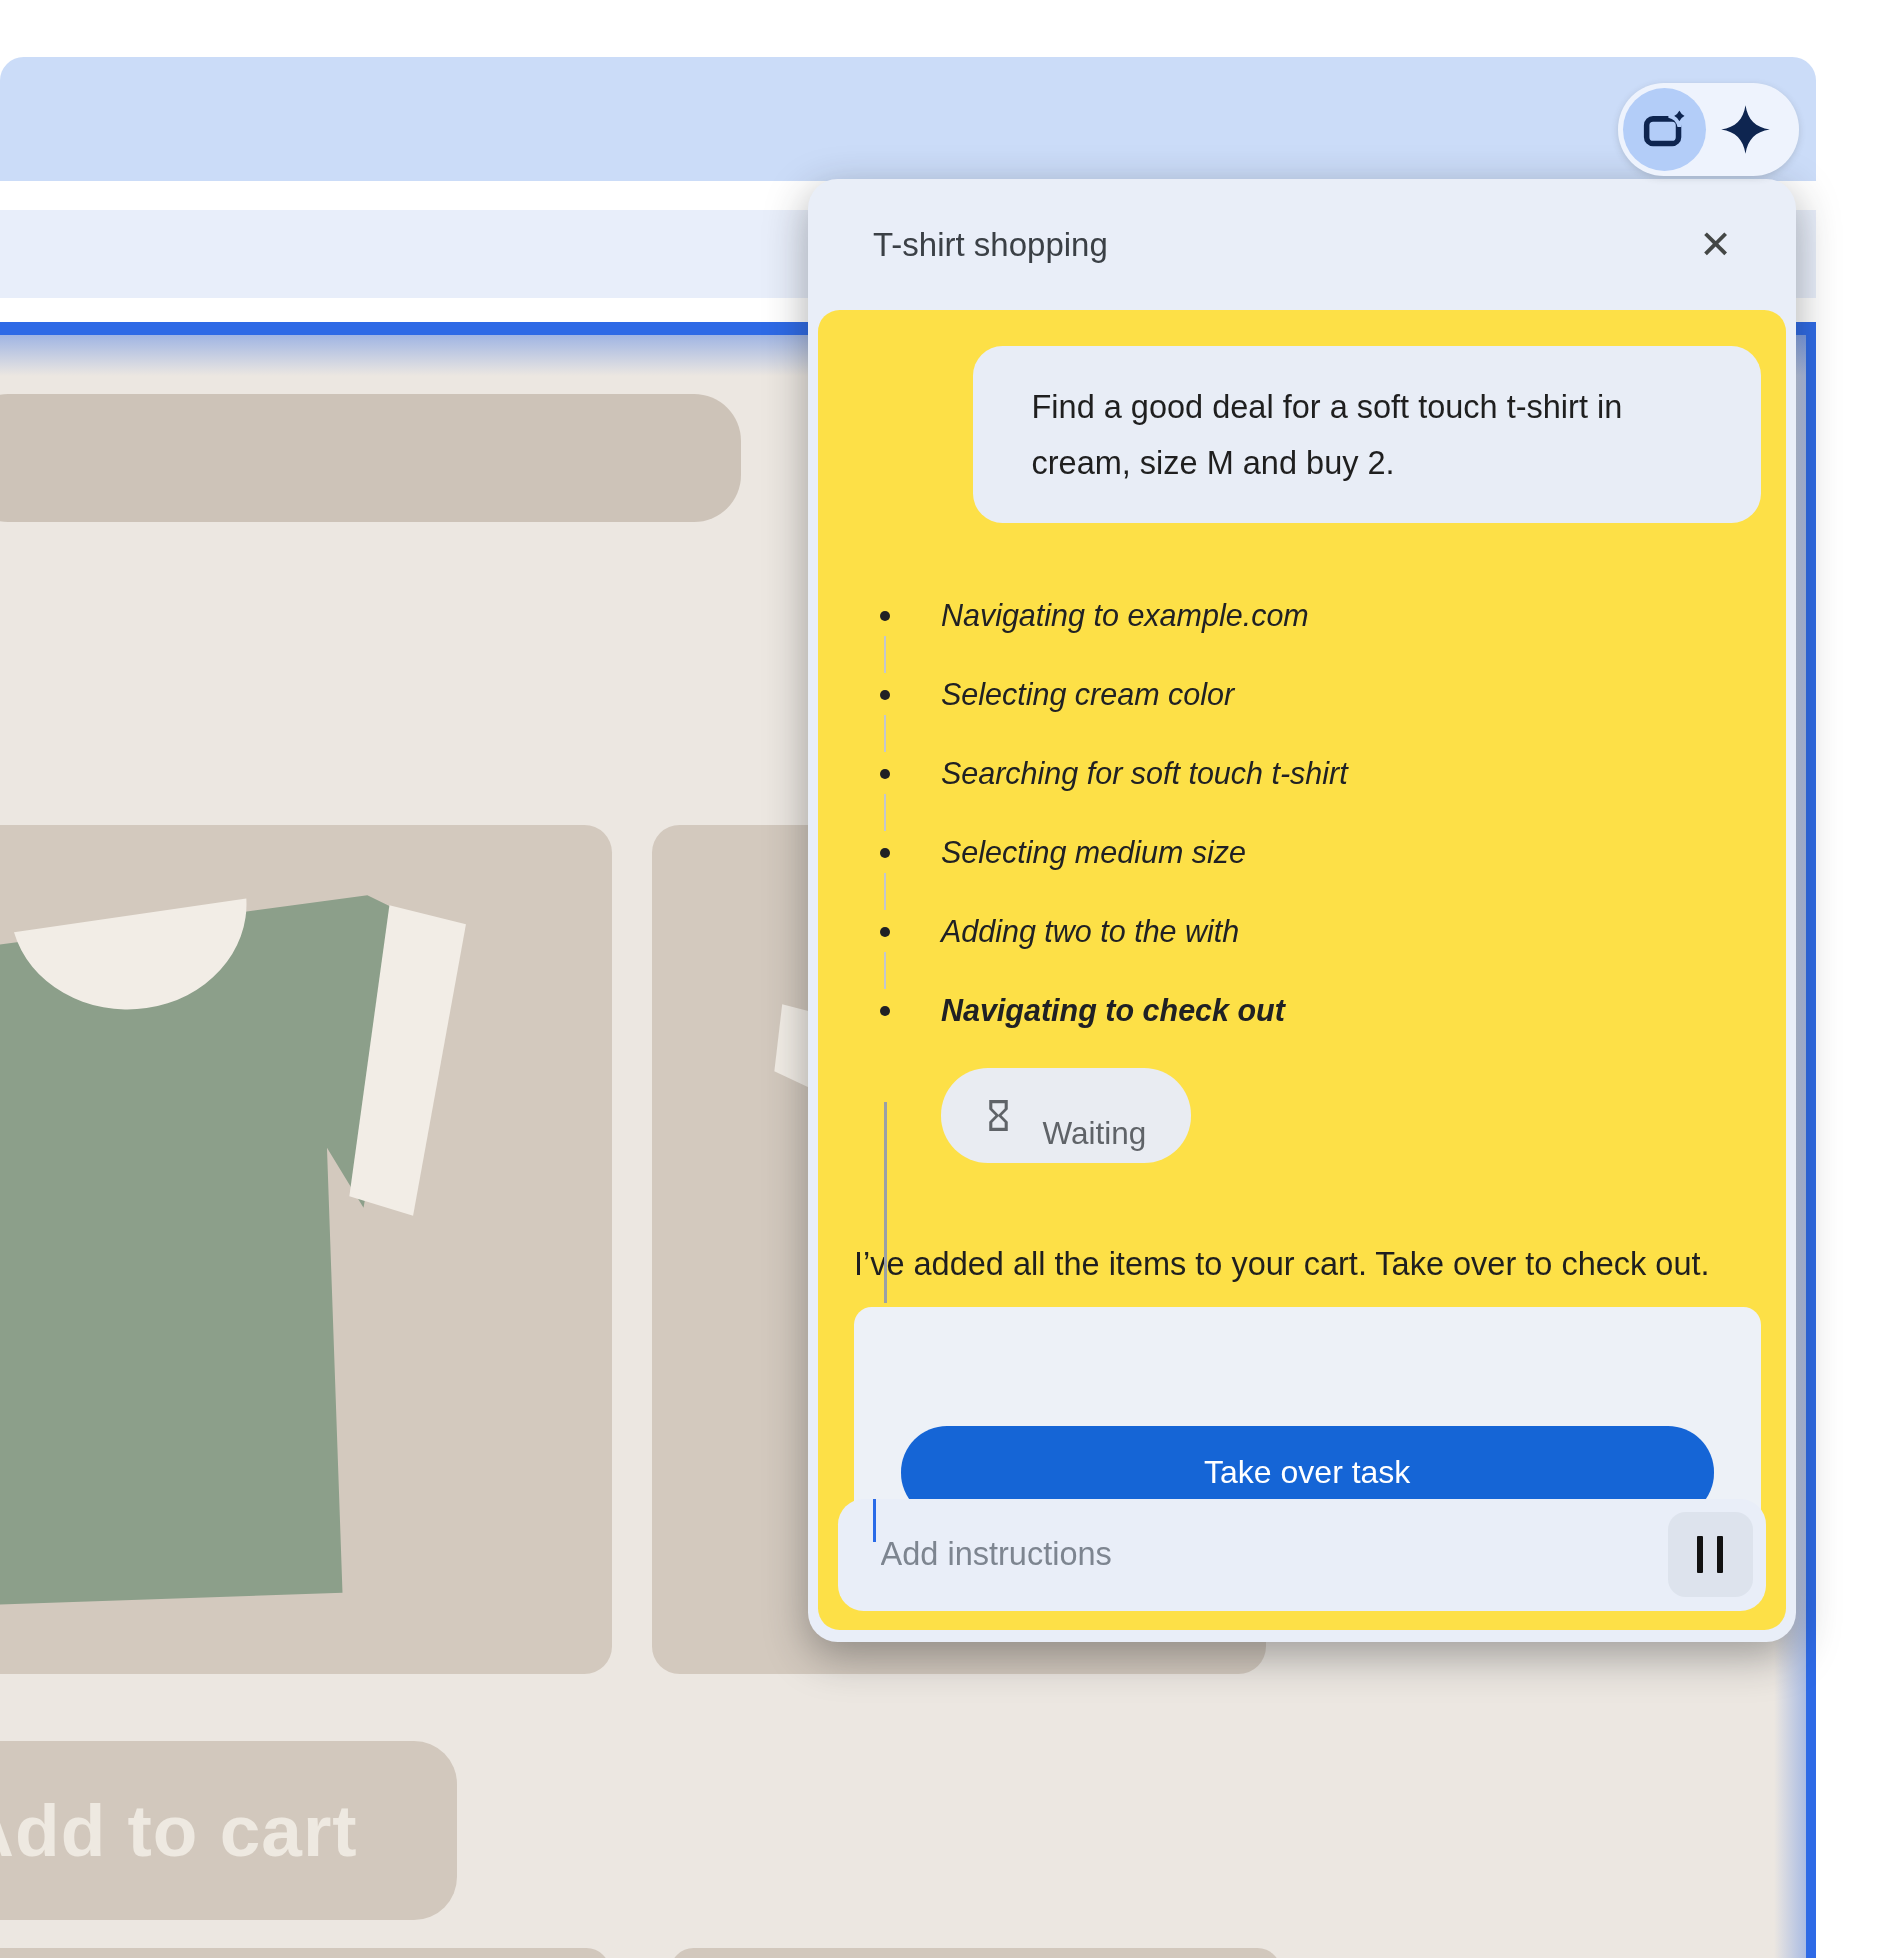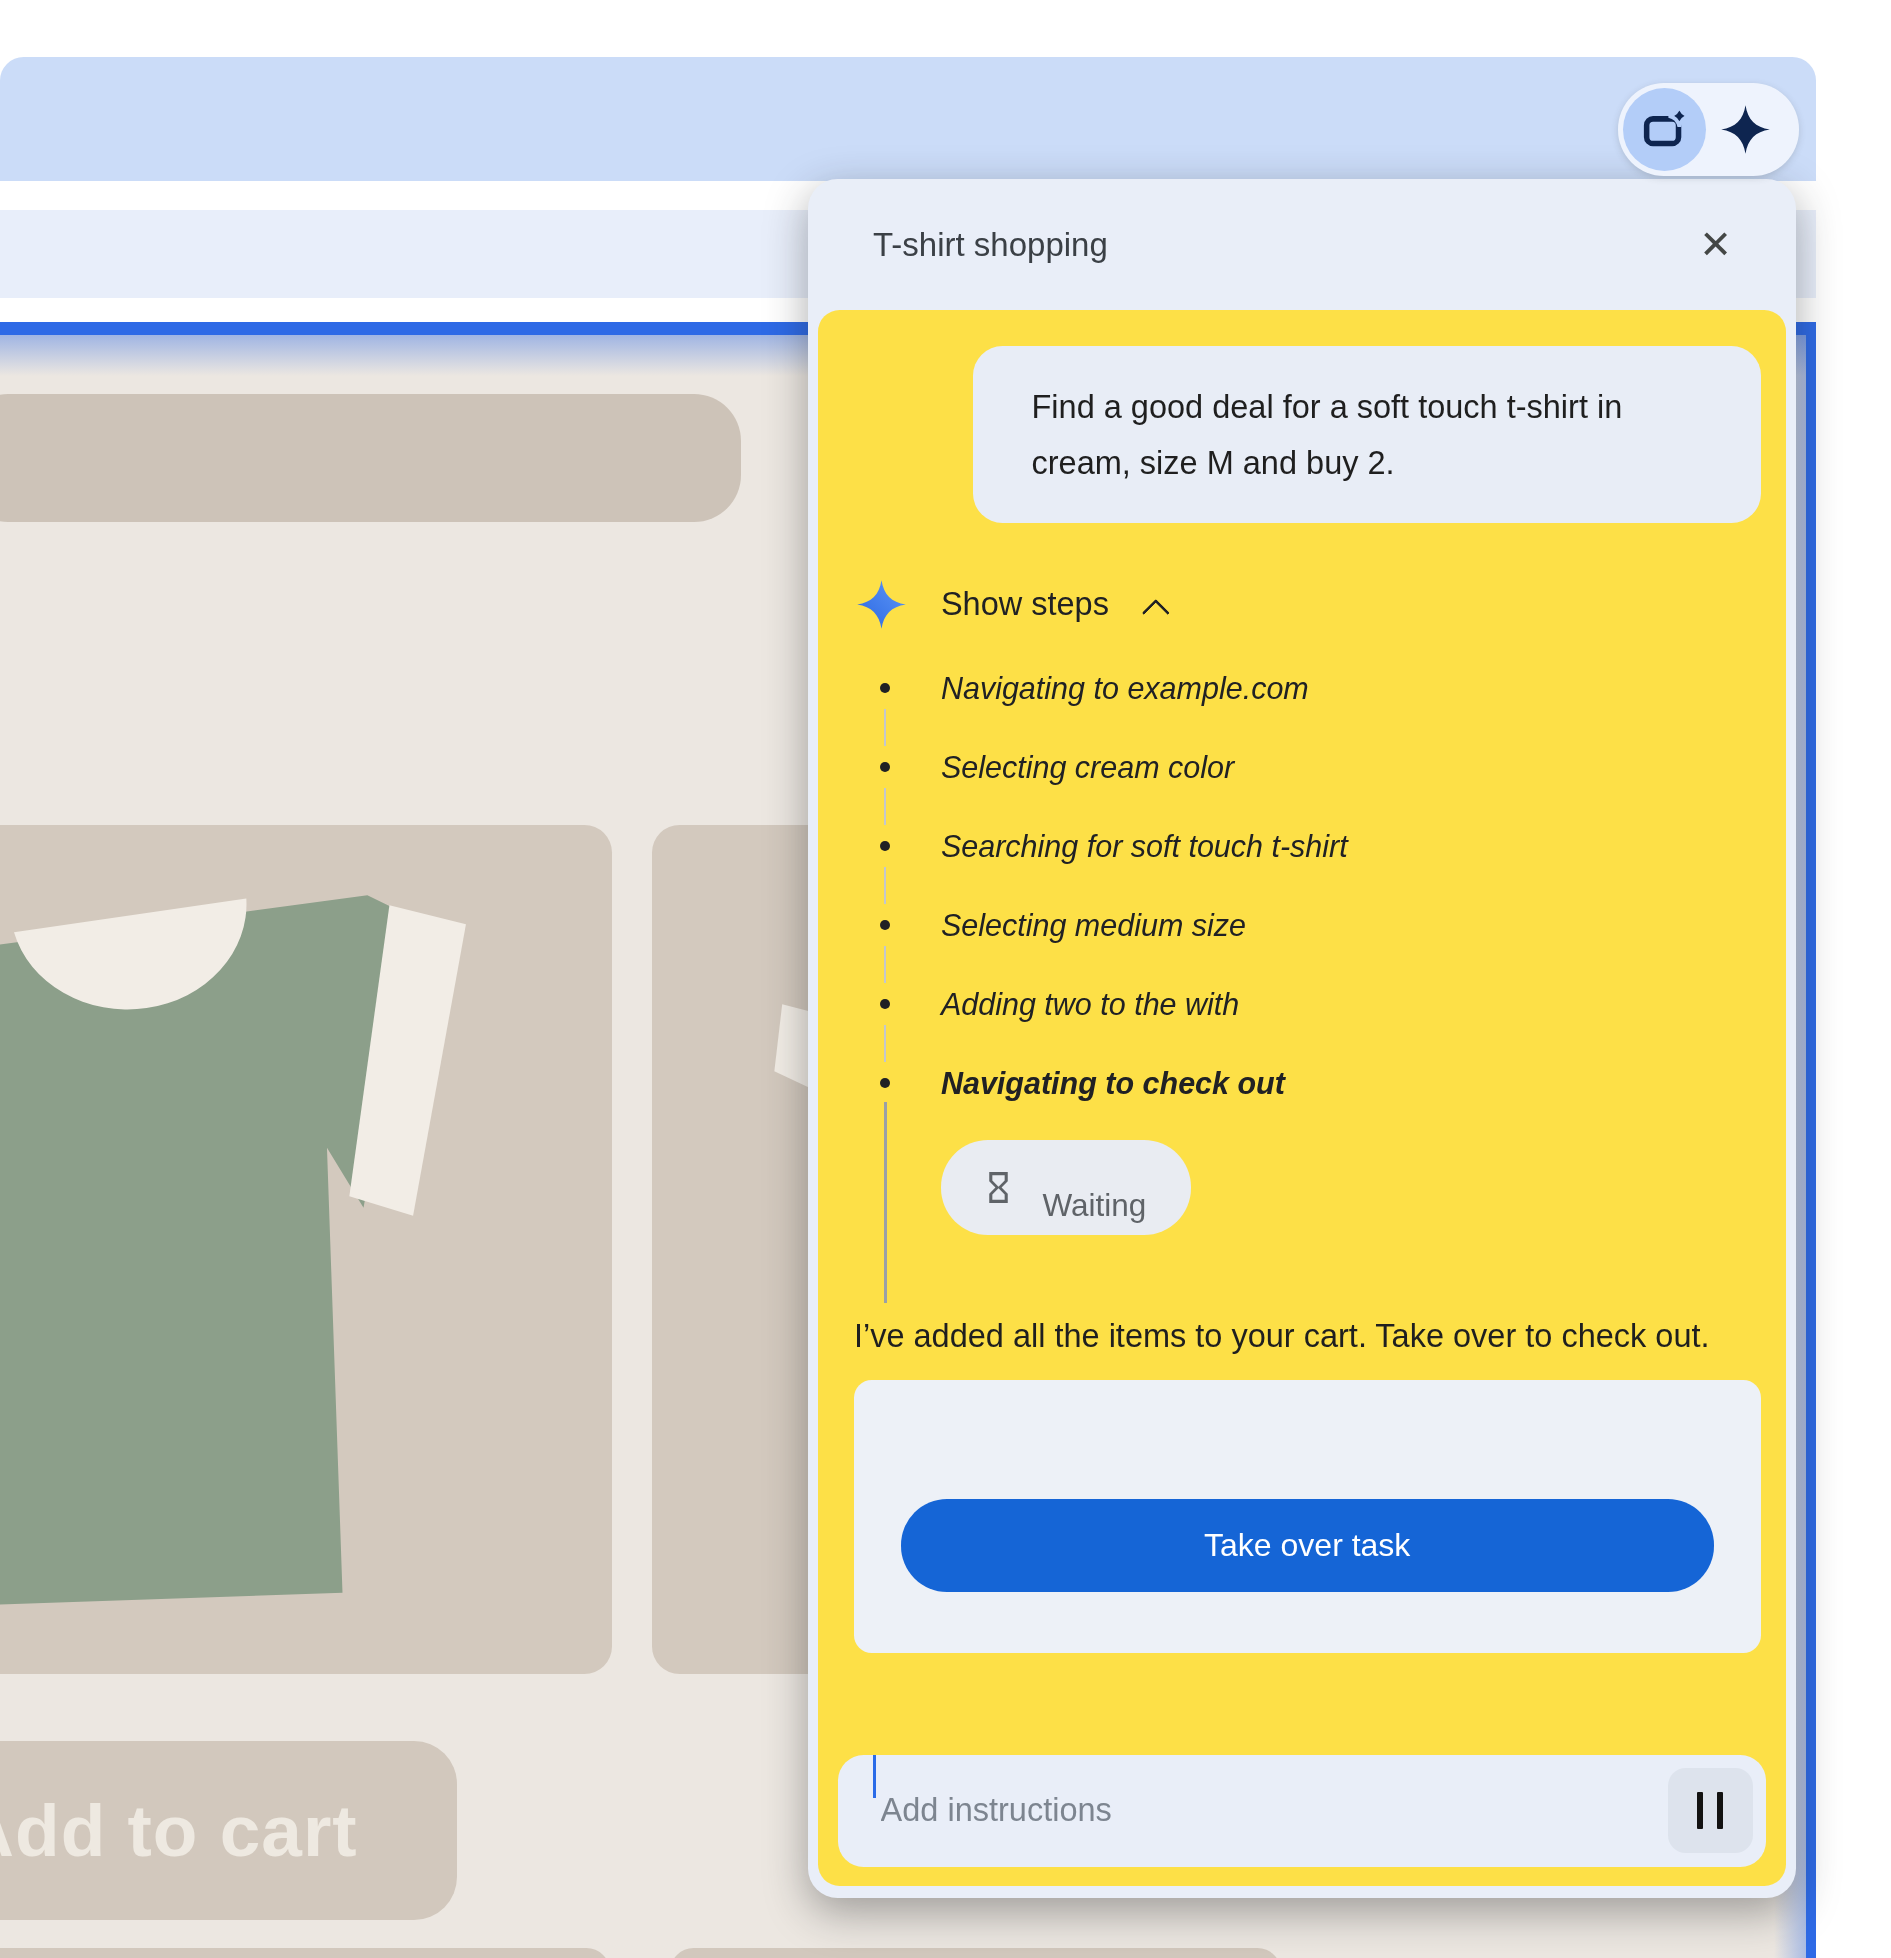--- a/index.html
+++ b/index.html
@@ -39,21 +39,21 @@
   .pcard.left{left:-29.6px;width:642px;}
   .pcard.right{left:652px;width:614px;}
   .addcart-btn{position:absolute;left:-138px;top:1419px;width:595px;height:179px;border-radius:43px;
                background:var(--tan-btn);display:flex;align-items:center;justify-content:center;}
   .addcart-btn span{font-size:73px;font-weight:700;color:#eee9e1;letter-spacing:1px;white-space:nowrap;}
   .bottom-bar{position:absolute;top:1626px;height:39px;border-radius:23.6px 23.6px 0 0;background:var(--tan-btn);}
   .bottom-bar.left{left:-29.6px;width:640px;}
   .bottom-bar.right{left:670px;width:611px;}
 
   
-  .panel{position:absolute;left:808px;top:179px;width:988px;height:1719px;border-radius:29.6px;
+  .panel{position:absolute;left:808px;top:179px;width:988px;height:1463px;border-radius:29.6px;
          background:var(--panelbg);box-shadow:0 13.8px 43px rgba(32,33,36,.38);}
   .panel-header{position:absolute;left:0;top:0;width:100%;height:131px;display:flex;align-items:center;}
   .panel-title{margin-left:65px;font-size:33px;font-weight:500;color:#3b4046;}
   .close-btn{position:absolute;right:41px;top:25.6px;width:79px;height:79px;border:none;background:transparent;
              font-size:39px;color:#444746;cursor:pointer;display:flex;align-items:center;justify-content:center;
              font-family:"Liberation Sans",sans-serif;}
   .panel-body{position:absolute;left:9.9px;right:9.9px;top:131px;bottom:11.8px;background:#fde047;border-radius:21.7px;
               padding:0 25.6px 0 36px;box-sizing:border-box;overflow:hidden;}
   .bubble{margin:36px 0 0 auto;width:788px;box-sizing:border-box;border-radius:29.6px;background:var(--bubble);
           padding:32.5px 59px;}
@@ -143,33 +143,20 @@
       </button>
     </div>
 
     <div class="panel-body">
 
       <div class="bubble">
         <p>Find a good deal for a soft touch t-shirt in cream, size M and buy 2.</p>
       </div>
 
       <div class="steps-block">
-        <div class="show-row">
-          <svg class="spark" viewBox="0 0 24 24">
-            <defs>
-              <linearGradient id="sparkGrad" x1="1" y1="0" x2="0" y2="1">
-                <stop offset="0" stop-color="#5e97f6"></stop>
-                  <stop offset="1" stop-color="#2a66e2"></stop>
-              </linearGradient>
-            </defs>
-            <path d="M12 1 C13 7.5 16.5 11 23 12 C16.5 13 13 16.5 12 23 C11 16.5 7.5 13 1 12 C7.5 11 11 7.5 12 1 Z" fill="url(#sparkGrad)"></path>
-          </svg>
-          <span class="show-label">Show steps</span>
-          <span class="chevron-up"></span>
-        </div>
 
         <ul class="steps">
           <li>
               <span class="dot"></span>
               <span class="step-label">Navigating to example.com</span>
             </li>
           <li>
               <span class="dot"></span>
               <span class="step-label">Selecting cream color</span>
             </li>

